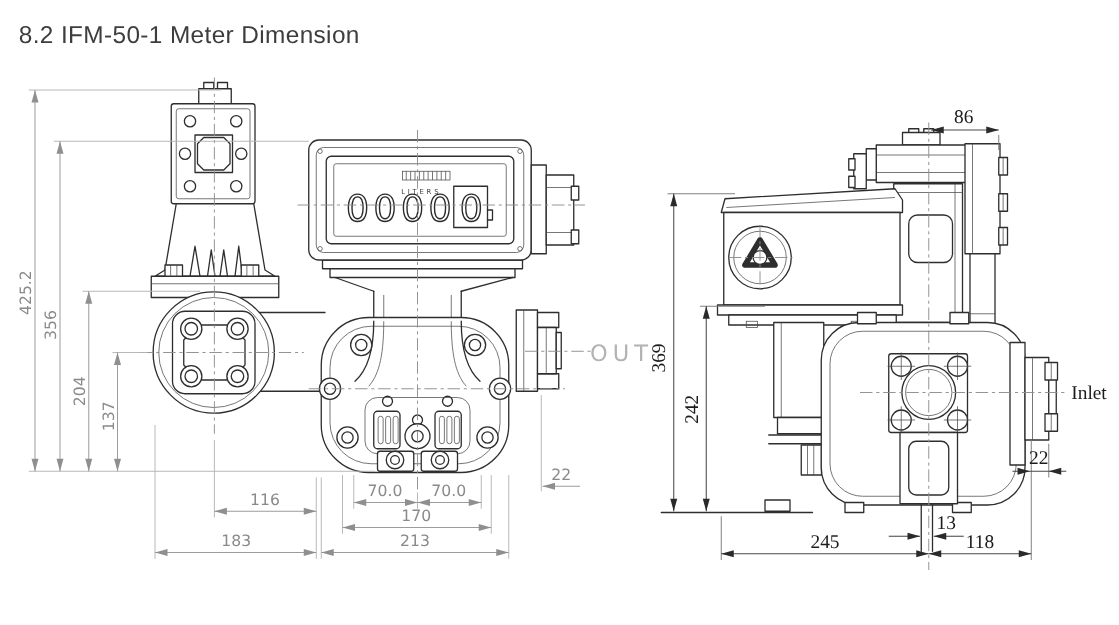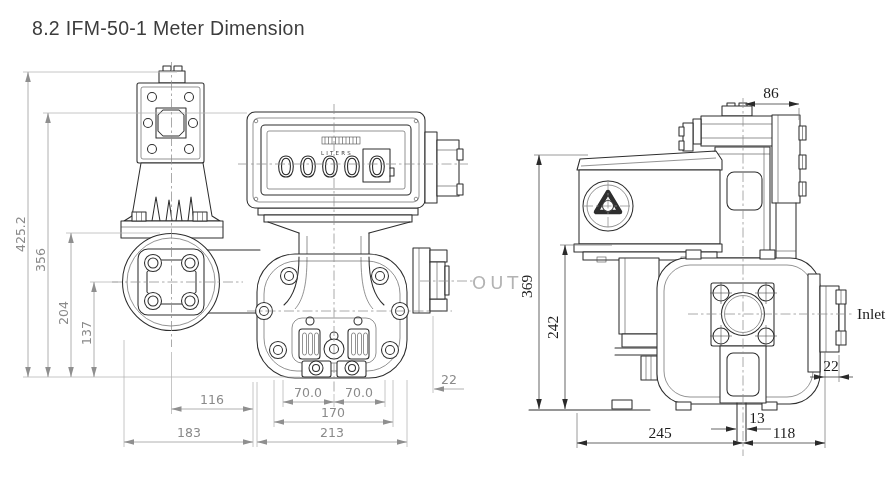--- a/index.html
+++ b/index.html
@@ -1,17 +1,17 @@
 <!DOCTYPE html>
 <html style="--ink: #2e2e2e; --dim_left: #8a8a8a; --dim_right: #1c1c1c; --muted_label: #b3b3b3;"><head>
 <meta charset="utf-8">
 <style>
   html,body{margin:0;padding:0;background:#fff}
   body{width:895px;height:500px;position:relative;overflow:hidden;font-family:"Liberation Sans",sans-serif}
-  .title{position:absolute;left:32px;top:17px;font-size:19.5px;color:#3d3d3d;letter-spacing:.3px}
+  .title{position:absolute;left:15px;top:17px;font-size:19.5px;color:#3d3d3d;letter-spacing:.3px}
   svg{position:absolute;left:0;top:0}
   .ln{stroke:var(--ink,#2e2e2e);fill:none;stroke-width:1.05;stroke-linecap:round;stroke-linejoin:round}
   .lt{stroke:#4a4a4a;fill:none;stroke-width:.6}
   .w{fill:#fff}
   .cl{stroke:#8d8d8d;fill:none;stroke-width:.75;stroke-dasharray:10 3 2.5 3}
   .dim{stroke:#9c9c9c;fill:none;stroke-width:.8}
   .ext{stroke:#b3b3b3;fill:none;stroke-width:.75}
   .dimR{stroke:#4a4a4a;fill:none;stroke-width:.85}
   .extR{stroke:#787878;fill:none;stroke-width:.75}
   .tL{font-family:"DejaVu Sans",sans-serif;font-size:12.5px;fill:var(--dim_left,#8a8a8a)}

